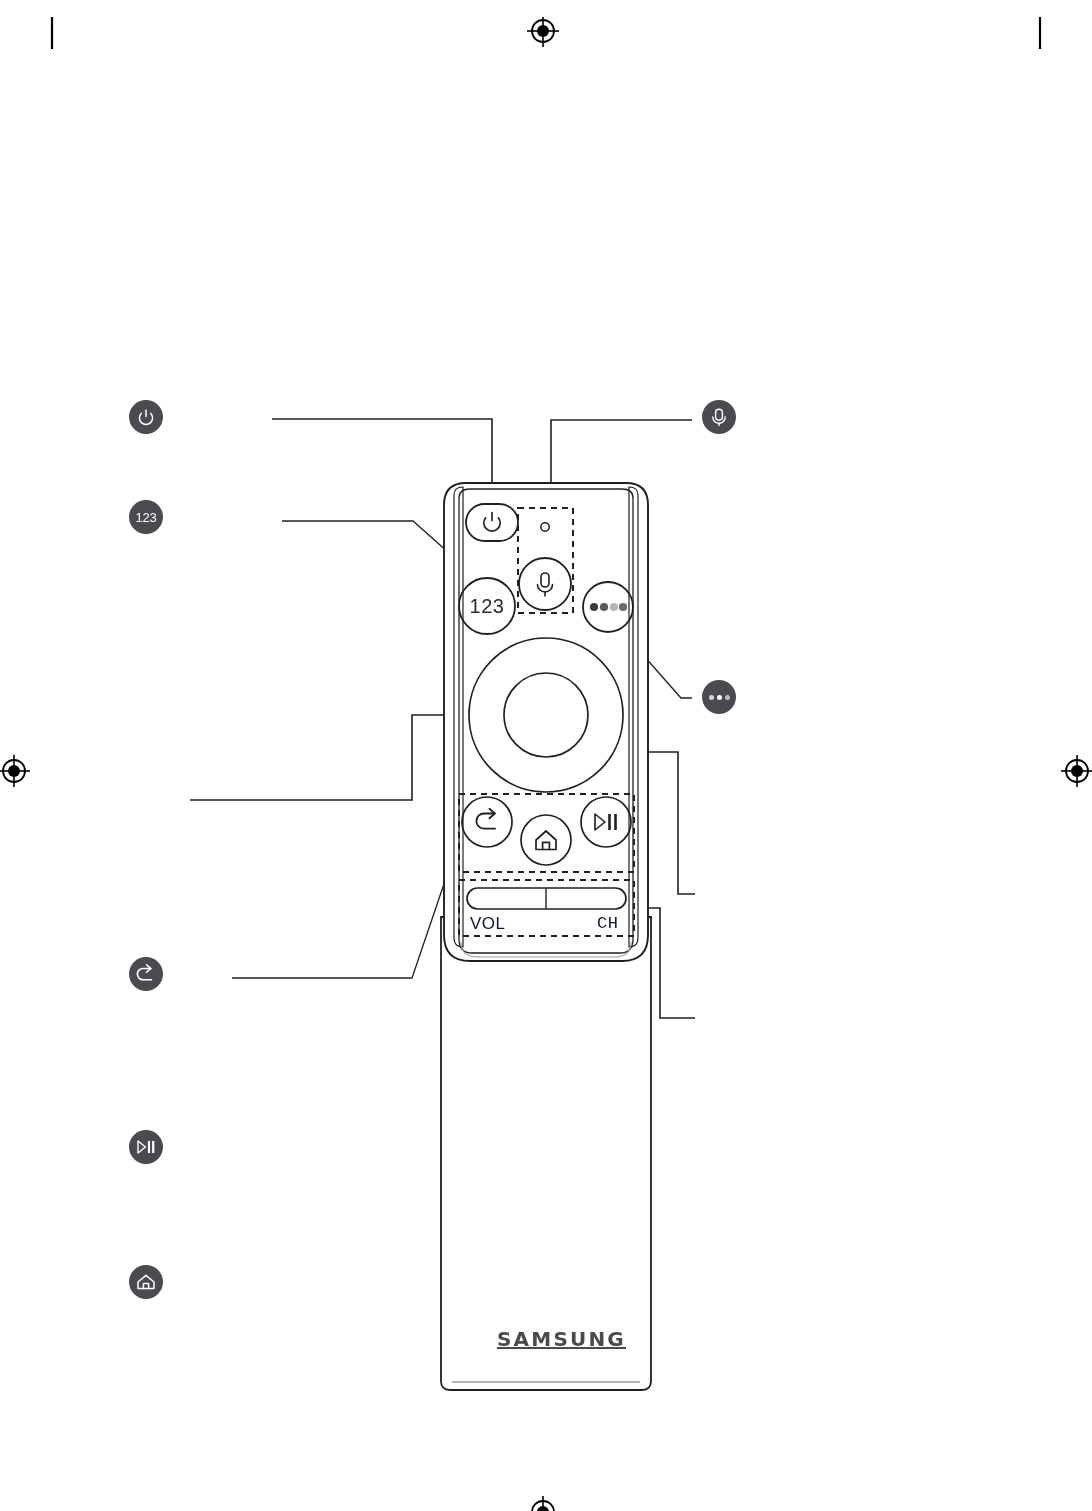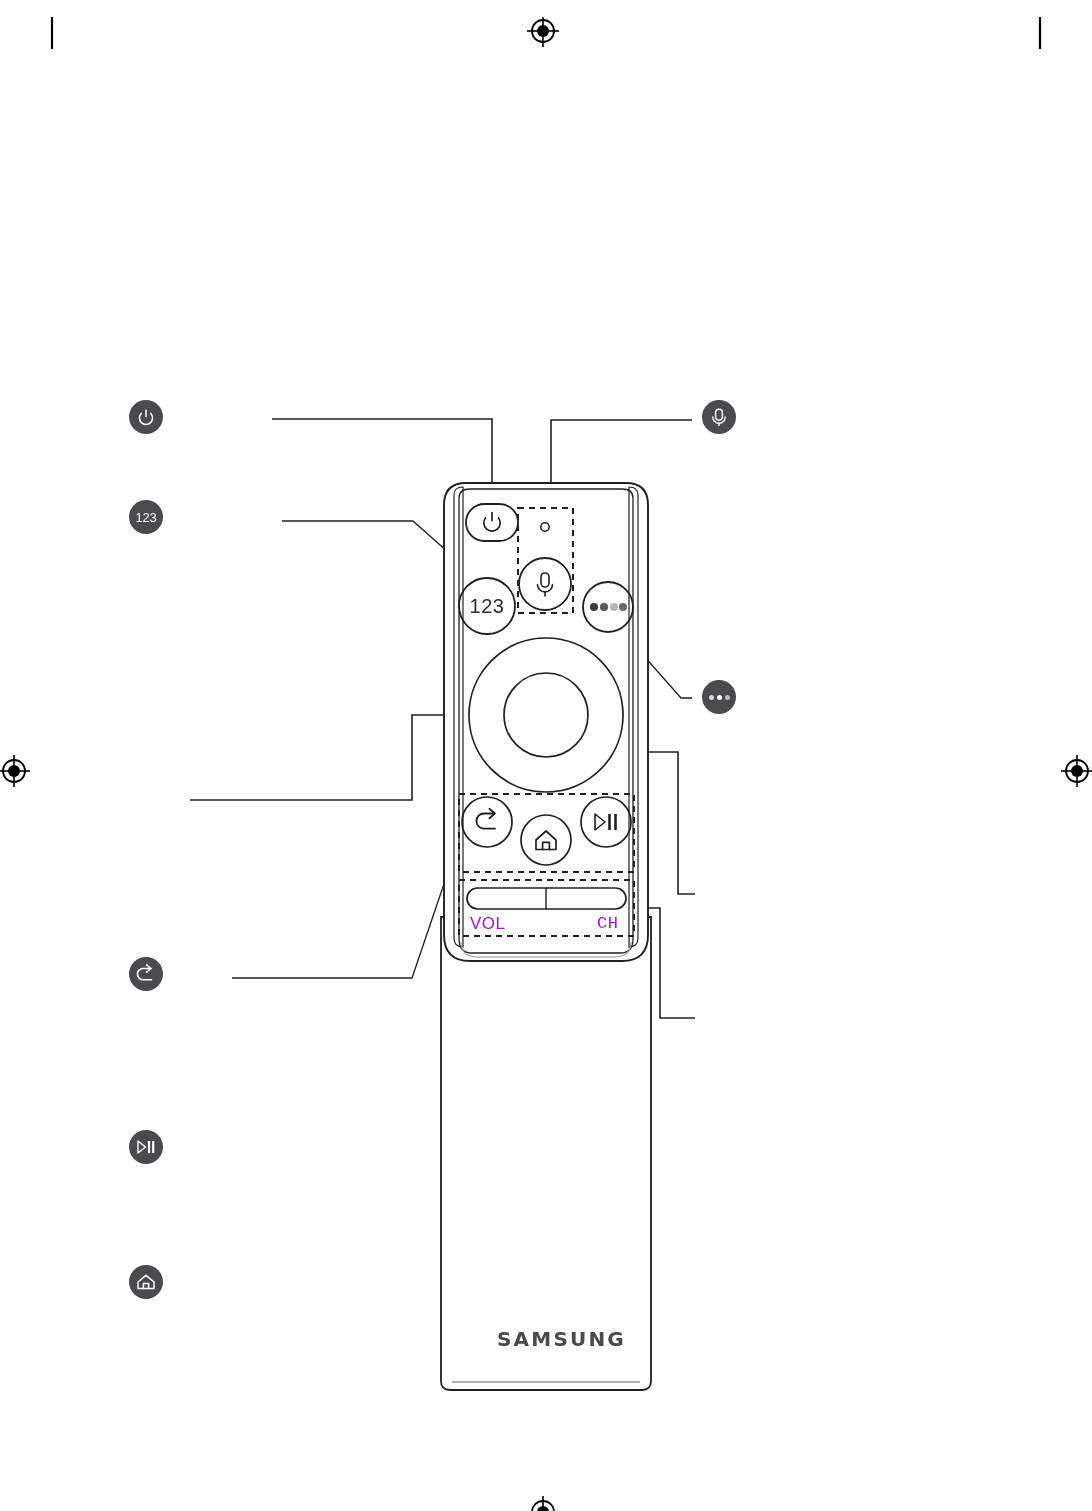--- a/index.html
+++ b/index.html
@@ -61,21 +61,21 @@
     position: absolute;
     color: #4a4a4a;
     font-family: "DejaVu Sans", sans-serif;
     font-weight: bold;
     font-size: 20px;
     letter-spacing: 2.2px;
     white-space: nowrap;
   }
   .remote-label {
     position: absolute;
-    color: #a21caf;
+    color: #0f172a;
     font-family: "Liberation Sans", sans-serif;
     font-size: 17px;
     letter-spacing: 0.5px;
     white-space: nowrap;
   }
   .numkey {
     position: absolute;
     color: #2b2b2b;
     font-family: "Liberation Sans", sans-serif;
     font-size: 20px;
@@ -272,15 +272,15 @@
         <span class="dot-s g3"></span>
     </span>
   </div>
 
   <div class="numkey" style="left:469px; top:578px; width:36px; text-align:center;">123</div>
 
   <div class="remote-label" style="left:470px; top:897px;">VOL</div>
 
   <div class="remote-label" style="left:597px; top:897px;font-family:Liberation Mono, monospace;">CH</div>
 
-  <div class="samsung-word" style="left:497px; top:1310px;">SAMSUNG</div>
+  <div class="samsung-word" style="left:497px; top:1310px;text-decoration:underline;">SAMSUNG</div>
 
 </div>
 
 </body></html>

